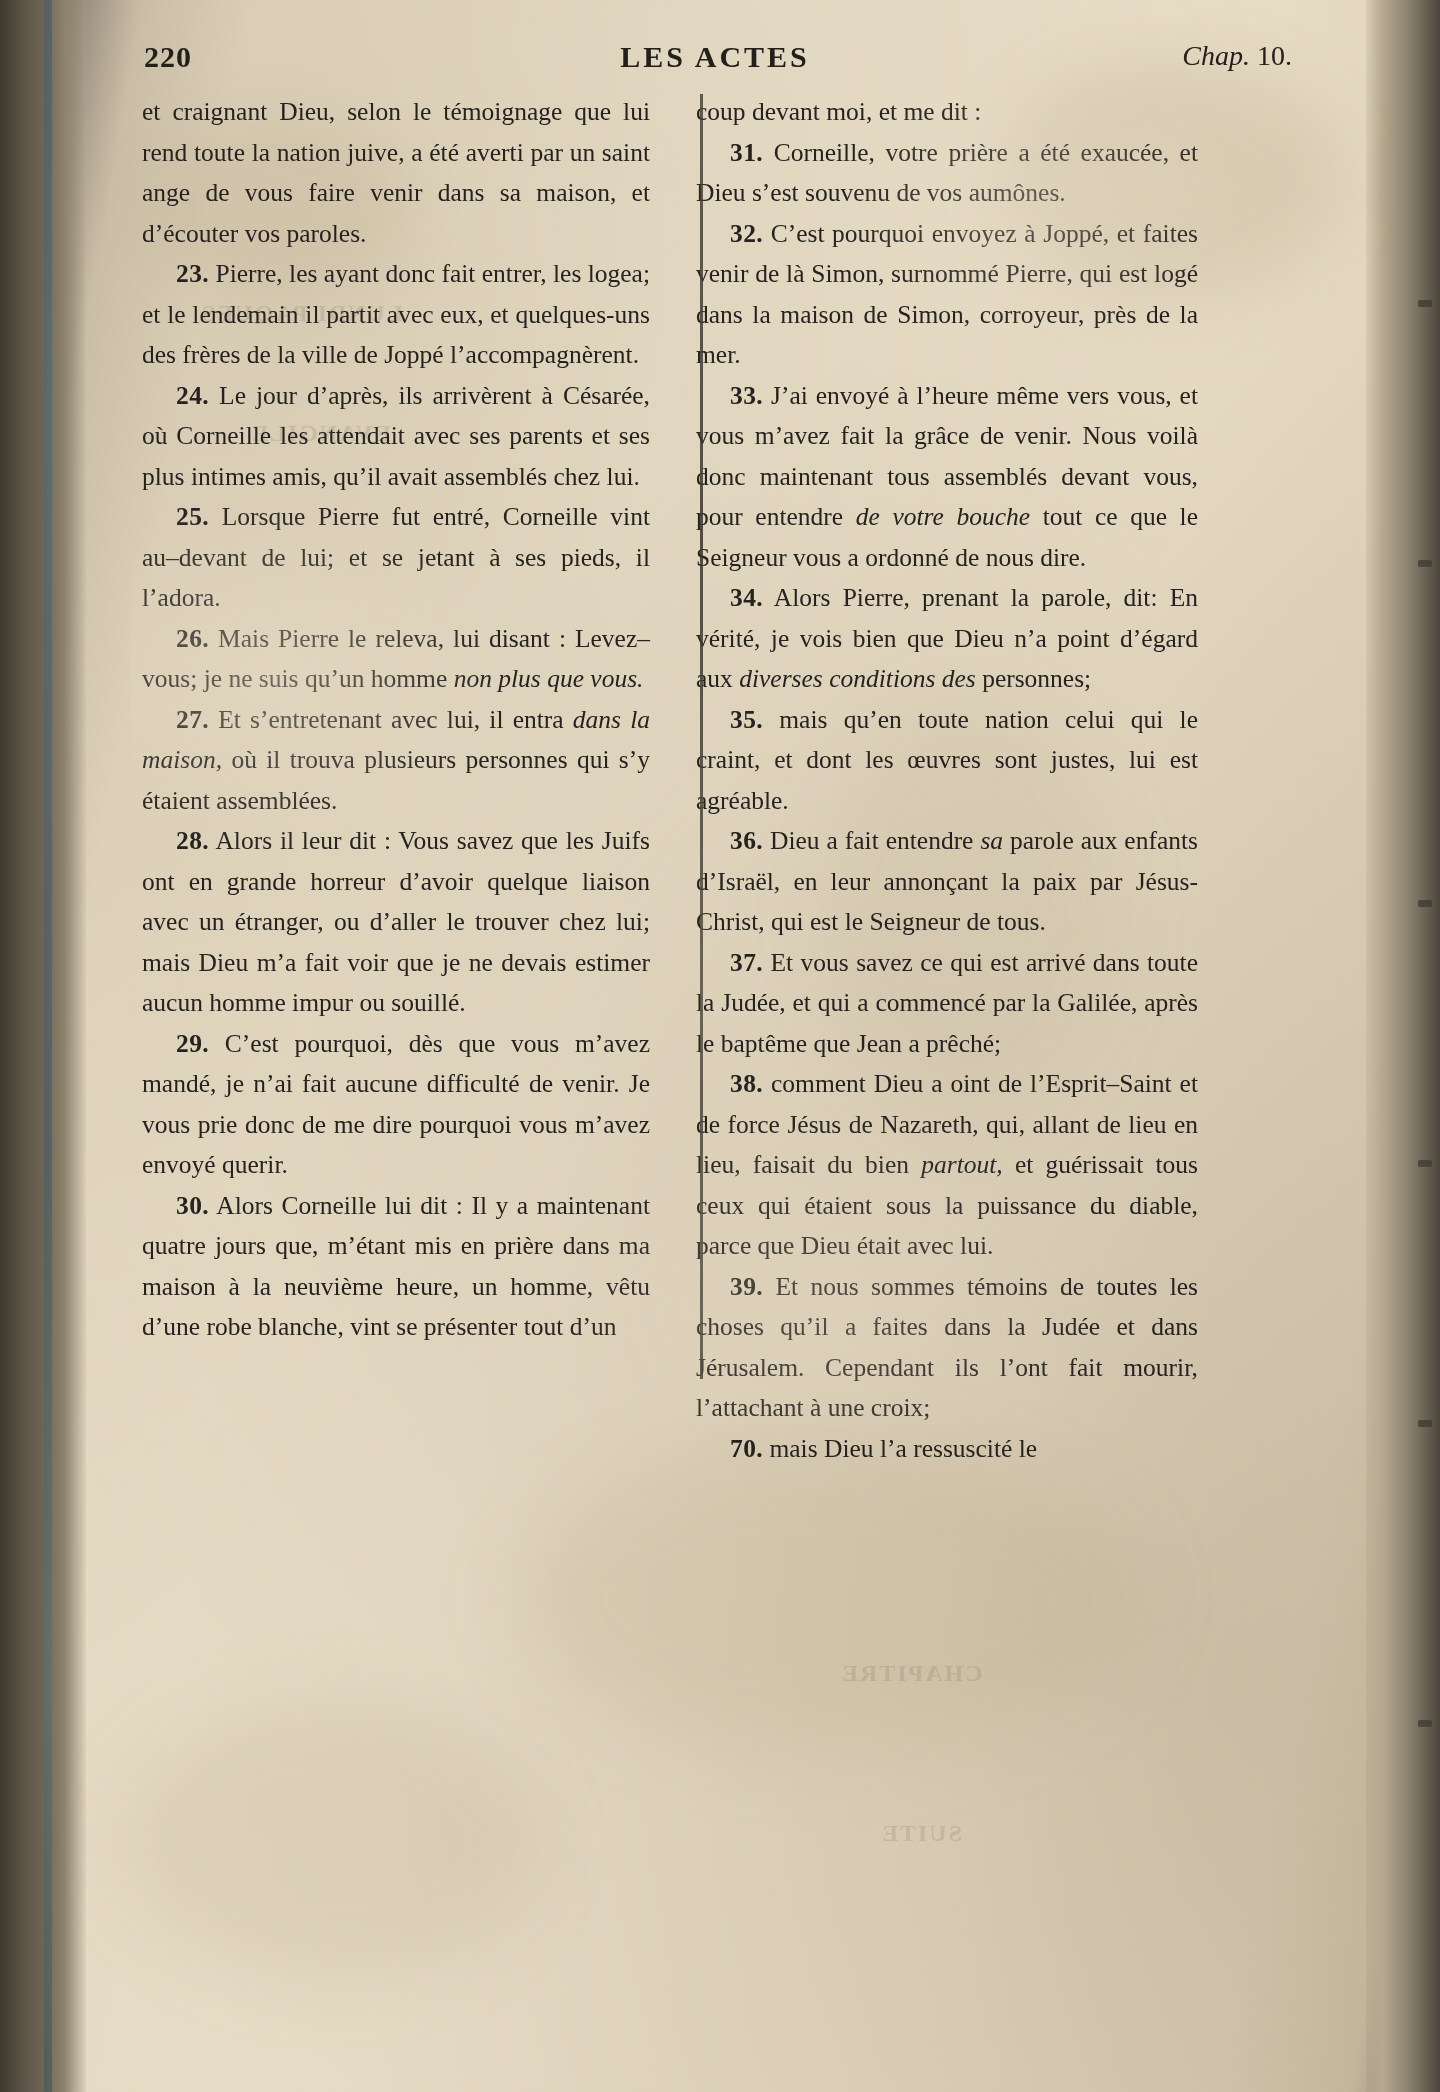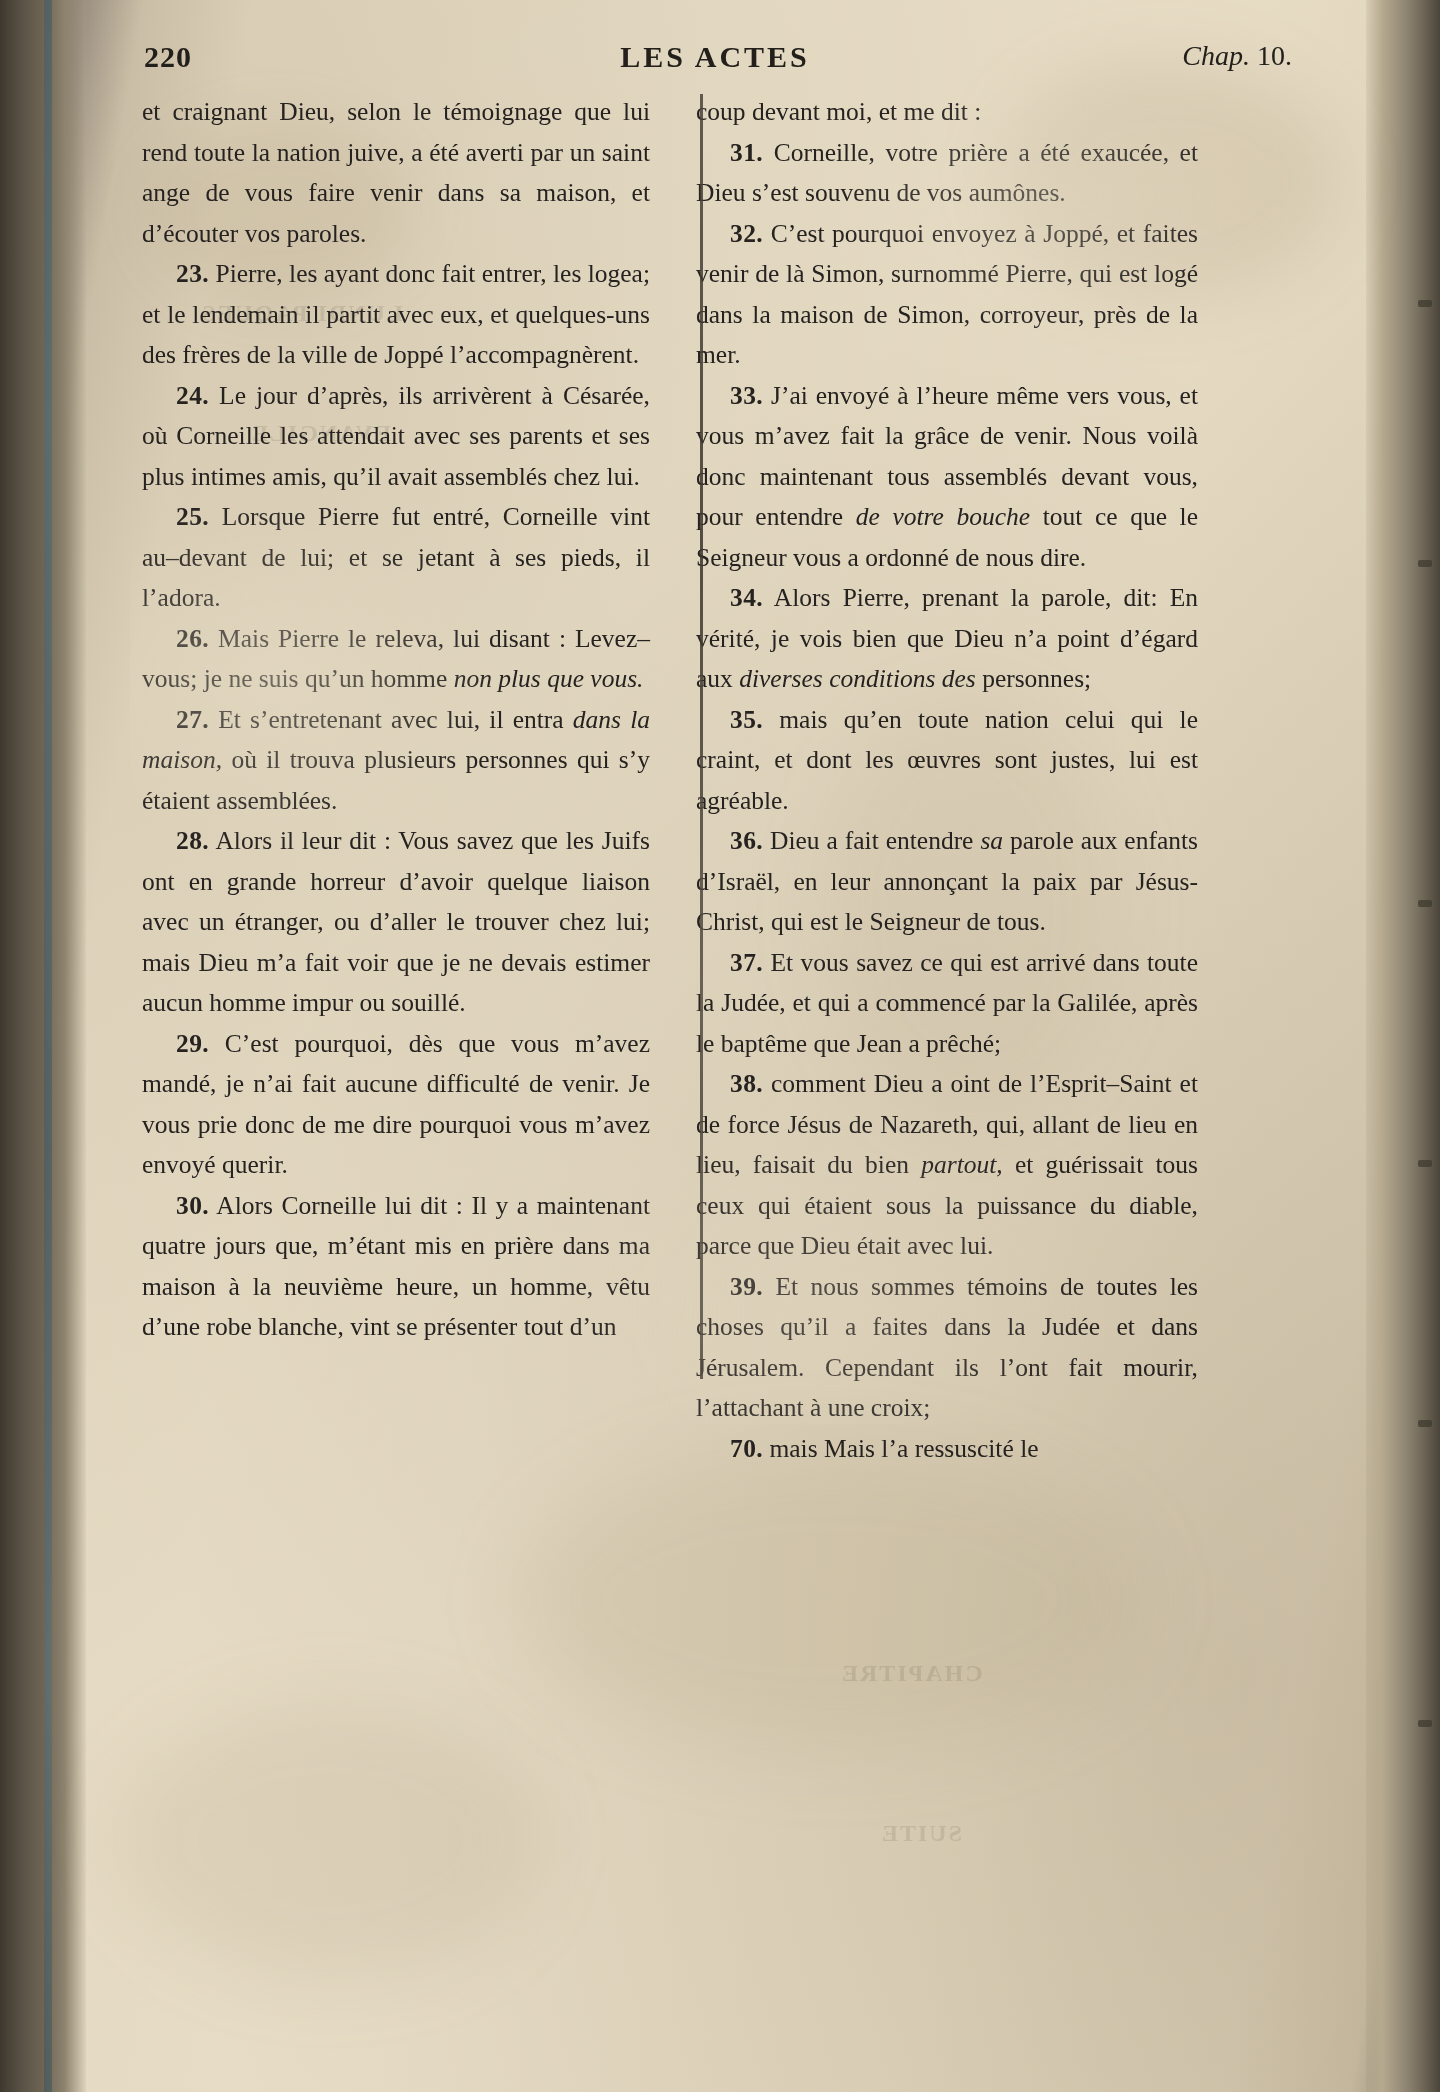--- a/index.html
+++ b/index.html
@@ -276,20 +276,20 @@
         <p class="v">
           <span class="vn">38.</span>
           <span>comment Dieu a oint de l’Esprit–Saint et de force Jésus de Nazareth, qui, allant de lieu en lieu, faisait du bien </span><i>partout,</i><span> et guérissait tous ceux qui étaient sous la puissance du diable, parce que Dieu était avec lui.</span>
         </p>
         <p class="v">
           <span class="vn">39.</span>
           <span>Et nous sommes témoins de toutes les choses qu’il a faites dans la Judée et dans Jérusalem. Cependant ils l’ont fait mourir, l’attachant à une croix;</span>
         </p>
         <p class="v">
           <span class="vn">70.</span>
-          <span>mais Mais l’a ressuscité le</span>
+          <span>mais Dieu l’a ressuscité le</span>
         </p>
       </div>
     </div>
 
     <div class="ink-fade"></div>
   </div>
 </div>
 
 </body></html>

